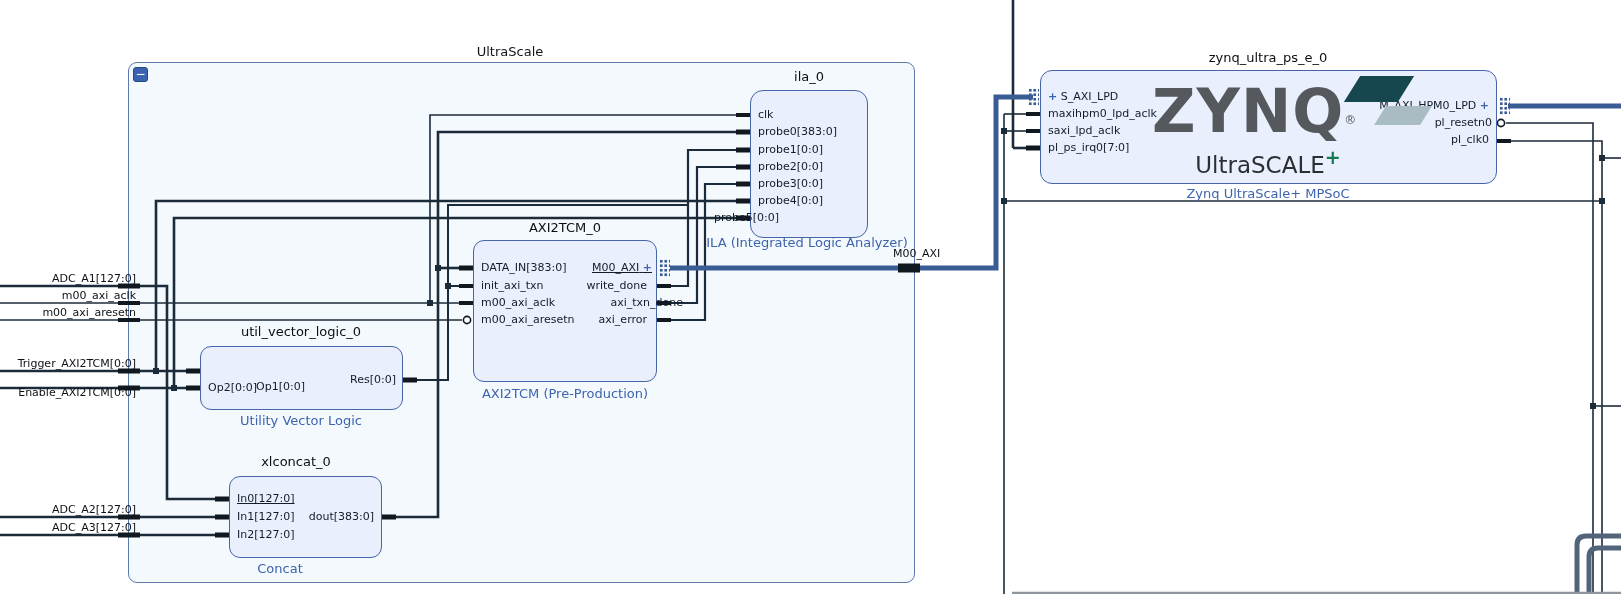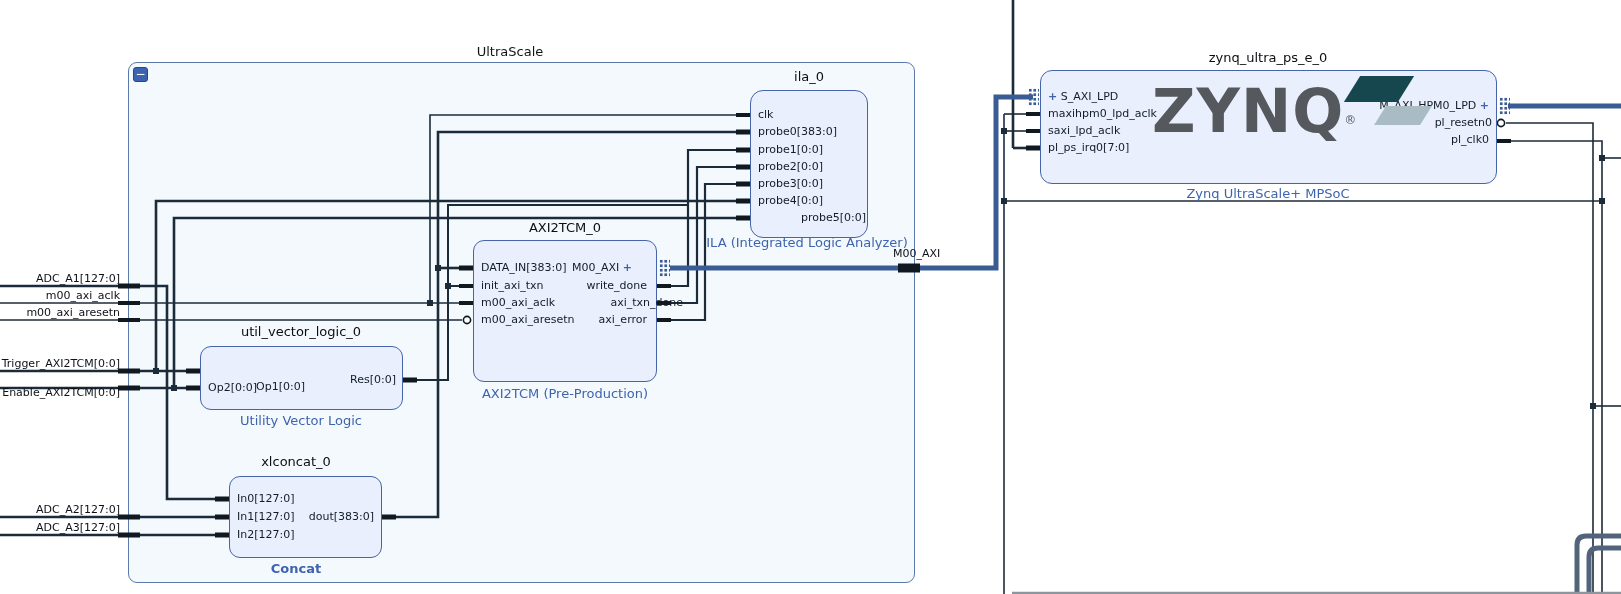--- a/index.html
+++ b/index.html
@@ -11,21 +11,21 @@
         background:#f4f9fd;border:1.5px solid #5b79ab;border-radius:9px;box-sizing:border-box;}
   .hier-title{font-size:13px;color:#111418;transform:translateX(-50%);}
   .collapse-btn{position:absolute;left:133px;top:67px;width:15px;height:15px;background:#3c63b0;
         border:1px solid #27477f;border-radius:3px;color:#fff;font-size:12px;line-height:13px;
         text-align:center;box-sizing:border-box;cursor:pointer;}
   .blk{position:absolute;background:#e9effc;border:1.4px solid #4565a8;border-radius:11px;box-sizing:border-box;}
   .blk-title{font-size:13px;color:#0b0e12;transform:translateX(-50%);}
   .blk-sub{font-size:13px;color:#3e64ae;transform:translateX(-50%);}
   .pl{font-size:11px;color:#121d29;}
   .pr{font-size:11px;color:#121d29;text-align:right;}
-  .ext{font-size:11px;color:#0d1117;text-align:right;width:120px;left:0;}
+  .ext{font-size:11px;color:#0d1117;text-align:right;width:120px;left:0;padding-left:16px;}
   .wlabel{font-size:11px;color:#0d1117;}
   .plus{color:#3e64ae;font-weight:bold;}
   .ifc-dots{position:absolute;width:11px;height:18px;
         background-image:radial-gradient(circle,#3a5c95 1.3px,rgba(0,0,0,0) 1.4px);
         background-size:4.5px 4.5px;}
   .logo-zynq{position:absolute;left:1152px;top:76px;font-size:60px;font-weight:bold;
         letter-spacing:1px;color:#55585c;}
   .logo-reg{font-size:12px;font-weight:normal;vertical-align:8px;}
   .logo-scale{position:absolute;left:1268px;top:146px;transform:translateX(-50%);
         font-size:23px;color:#2b2f33;}
@@ -164,66 +164,67 @@
 
   <div class="blk" style="left:750px;top:90px;width:118px;height:148px;border-radius:13px;"></div>
   <div class="t blk-title" style="left:809px;top:69px;">ila_0</div>
   <div class="t blk-sub" style="left:807px;top:235px;">ILA (Integrated Logic Analyzer)</div>
   <div class="t pl" style="left:758px;top:108px;">clk</div>
   <div class="t pl" style="left:758px;top:125px;">probe0[383:0]</div>
   <div class="t pl" style="left:758px;top:143px;">probe1[0:0]</div>
   <div class="t pl" style="left:758px;top:160px;">probe2[0:0]</div>
   <div class="t pl" style="left:758px;top:177px;">probe3[0:0]</div>
   <div class="t pl" style="left:758px;top:194px;">probe4[0:0]</div>
-  <div class="t pl" style="left:801px;top:211px;">probe5[0:0]</div>
+  <div class="t pl" style="left:714px;top:211px;">probe5[0:0]</div>
 
   <div class="blk" style="left:473px;top:240px;width:184px;height:142px;"></div>
   <div class="t blk-title" style="left:565px;top:220px;">AXI2TCM_0</div>
   <div class="t blk-sub" style="left:565px;top:386px;">AXI2TCM (Pre-Production)</div>
   <div class="t pl" style="left:481px;top:261px;">DATA_IN[383:0]</div>
   <div class="t pl" style="left:481px;top:279px;">init_axi_txn</div>
   <div class="t pl" style="left:481px;top:296px;">m00_axi_aclk</div>
   <div class="t pl" style="left:481px;top:313px;">m00_axi_aresetn</div>
-  <div class="t pr" style="left:500px;top:261px;width:132px;"><span>M00_AXI</span> <span class="plus">+</span></div>
+  <div class="t pr" style="left:520px;top:261px;width:132px;text-decoration:underline;"><span>M00_AXI</span> <span class="plus">+</span></div>
   <div class="t pr" style="left:500px;top:279px;width:147px;">write_done</div>
   <div class="t pr" style="left:500px;top:296px;width:147px;margin-left:36px;">axi_txn_done</div>
   <div class="t pr" style="left:500px;top:313px;width:147px;">axi_error</div>
   <div class="ifc-dots" style="left:659px;top:259px;"></div>
 
   <div class="blk" style="left:200px;top:346px;width:203px;height:64px;"></div>
   <div class="t blk-title" style="left:301px;top:324px;">util_vector_logic_0</div>
   <div class="t blk-sub" style="left:301px;top:413px;">Utility Vector Logic</div>
   <div class="t pl" style="left:208px;top:380px;margin-left:48px;">Op1[0:0]</div>
   <div class="t pl" style="left:208px;top:381px;">Op2[0:0]</div>
   <div class="t pr" style="left:300px;top:373px;width:96px;">Res[0:0]</div>
 
   <div class="blk" style="left:229px;top:476px;width:153px;height:82px;"></div>
   <div class="t blk-title" style="left:296px;top:454px;">xlconcat_0</div>
-  <div class="t blk-sub" style="left:296px;top:561px;font-weight:bold;">Concat</div>
-  <div class="t pl" style="left:237px;top:492px;">In0[127:0]</div>
+  <div class="t blk-sub" style="left:280px;top:561px;">Concat</div>
+  <div class="t pl" style="left:237px;top:492px;text-decoration:underline;">In0[127:0]</div>
   <div class="t pl" style="left:237px;top:510px;">In1[127:0]</div>
   <div class="t pl" style="left:237px;top:528px;">In2[127:0]</div>
   <div class="t pr" style="left:270px;top:510px;width:104px;">dout[383:0]</div>
 
   <div class="blk" style="left:1040px;top:70px;width:457px;height:114px;border-radius:12px;"></div>
   <div class="t blk-title" style="left:1268px;top:50px;">zynq_ultra_ps_e_0</div>
   <div class="t blk-sub" style="left:1268px;top:186px;">Zynq UltraScale+ MPSoC</div>
   <div class="t pl" style="left:1048px;top:90px;"><span class="plus">+</span> <span>S_AXI_LPD</span></div>
   <div class="t pl" style="left:1048px;top:107px;">maxihpm0_lpd_aclk</div>
   <div class="t pl" style="left:1048px;top:124px;">saxi_lpd_aclk</div>
   <div class="t pl" style="left:1048px;top:141px;">pl_ps_irq0[7:0]</div>
   <div class="t pr" style="left:1280px;top:99px;width:209px;"><span>M_AXI_HPM0_LPD</span> <span class="plus">+</span></div>
   <div class="t pr" style="left:1280px;top:116px;width:212px;">pl_resetn0</div>
   <div class="t pr" style="left:1280px;top:133px;width:209px;">pl_clk0</div>
   <div class="ifc-dots" style="left:1028px;top:88px;"></div>
   <div class="ifc-dots" style="left:1499px;top:97px;"></div>
 
   <div class="logo-zynq"><span>ZYNQ</span><span class="logo-reg">®</span></div>
   <div class="para" style="left:1352px;top:76px;width:54px;height:26px;background:#16464e;"></div>
   <div class="para" style="left:1380px;top:106px;width:46px;height:19px;background:#a9bcc3;"></div>
+  <div class="logo-scale"><b>UltraSCALE</b><sup class="logo-plus">+</sup></div>
 
   <div class="t ext" style="top:272px;">ADC_A1[127:0]</div>
   <div class="t ext" style="top:289px;">m00_axi_aclk</div>
   <div class="t ext" style="top:306px;">m00_axi_aresetn</div>
   <div class="t ext" style="top:357px;">Trigger_AXI2TCM[0:0]</div>
   <div class="t ext" style="top:386px;border-radius:6px;">Enable_AXI2TCM[0:0]</div>
   <div class="t ext" style="top:503px;text-align:right;">ADC_A2[127:0]</div>
   <div class="t ext" style="top:521px;">ADC_A3[127:0]</div>
 
   <div class="t wlabel" style="left:893px;top:247px;">M00_AXI</div>

